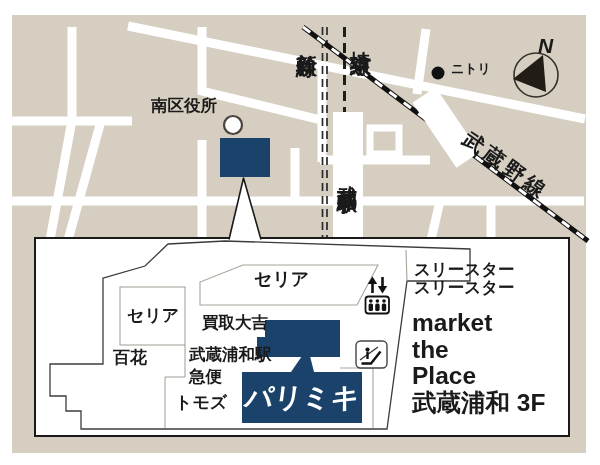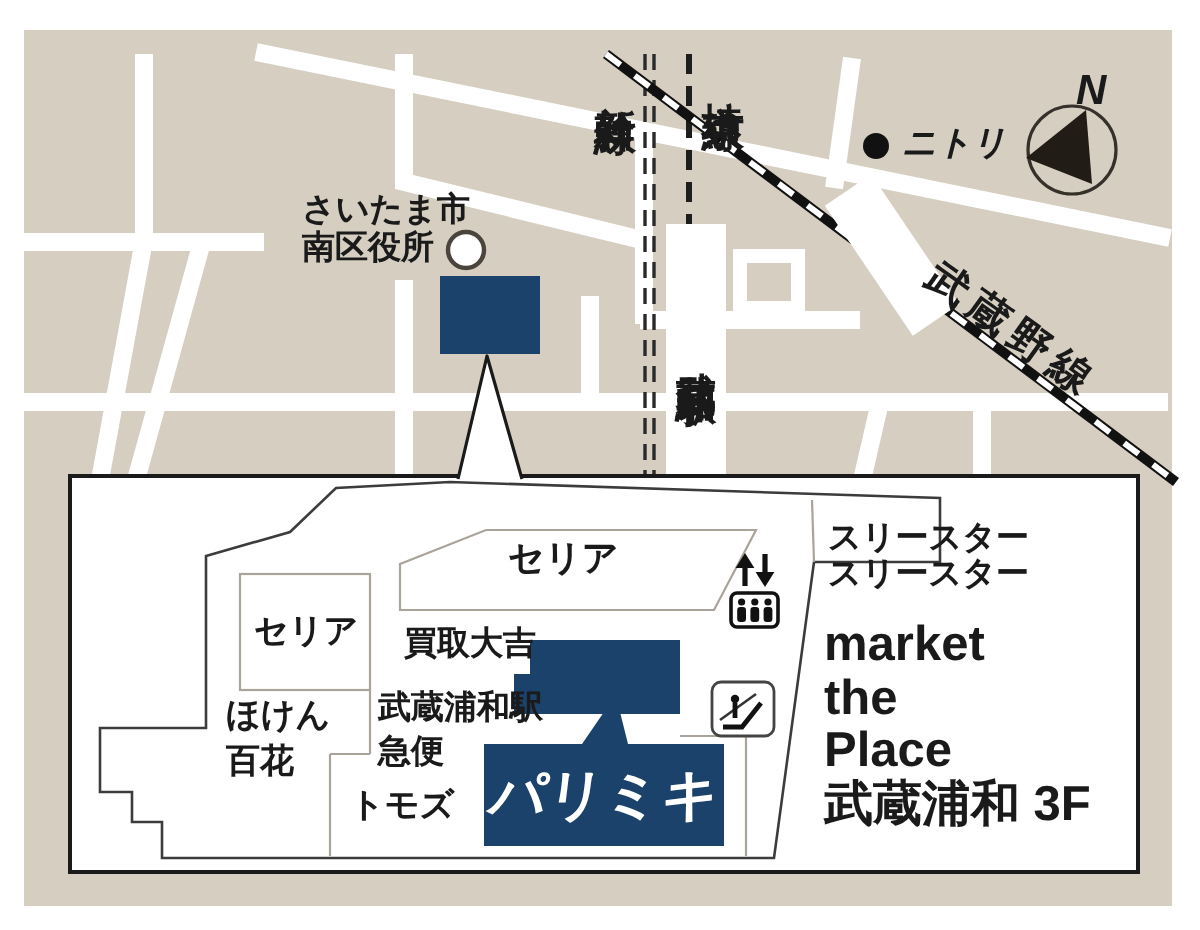--- a/index.html
+++ b/index.html
@@ -9,21 +9,21 @@
   .lbl{position:absolute;font-weight:bold;color:#1a1a1a;line-height:1.12;white-space:nowrap;}
   .vert{writing-mode:vertical-rl;text-orientation:upright;}
   .lbl-ward{left:151px;top:96px;font-size:16.5px;line-height:18.5px;}
   .lbl-shinkansen{left:295px;top:36px;font-size:21px;letter-spacing:2px;}
   .lbl-saikyo{left:349px;top:34px;font-size:21px;letter-spacing:2px;}
   .station-box{position:absolute;left:333px;top:112px;width:30px;height:125px;background:#ffffff;
                display:flex;align-items:center;justify-content:center;}
   .station-box .vert{font-size:20px;font-weight:bold;letter-spacing:2px;color:#1a1a1a;}
   .lbl-musashino{left:472px;top:127px;font-size:21px;letter-spacing:4px;
                  transform:rotate(35.5deg);transform-origin:0 0;}
-  .lbl-nitori{left:451px;top:62px;font-size:17px;font-style:italic;}
+  .lbl-nitori{left:451px;top:62px;font-size:13px;}
   .lbl-compass{left:538px;top:34px;font-size:21px;font-style:italic;}
   .lbl-seria-top{left:254px;top:269px;font-size:18px;}
   .lbl-seria-left{left:127px;top:306px;font-size:17px;}
   .lbl-kaitori{left:202px;top:313px;font-size:16.5px;}
   .lbl-whitekyubin{left:189px;top:343px;font-size:16.5px;line-height:22px;}
   .lbl-hoken{left:113px;top:346px;font-size:17px;line-height:23px;}
   .lbl-tomods{left:175px;top:393px;font-size:17px;}
   .parimiki-box{position:absolute;left:242px;top:372px;width:120px;height:51px;background:#1a426b;
                 display:flex;align-items:center;justify-content:center;}
   .parimiki-box .txt{color:#ffffff;font-size:28px;font-weight:bold;transform:skewX(-8deg);}
@@ -120,21 +120,20 @@
     <g>
       <rect x="356" y="341" width="31" height="27" rx="4.5" fill="#ffffff" stroke="#444444" stroke-width="1.4"></rect>
       <path d="M360,360 L378,347" stroke="#333333" stroke-width="1.3" fill="none"></path>
       <circle cx="367.5" cy="349.5" r="2.1" fill="#111111"></circle>
       <path d="M367.5,351.5 V359" stroke="#111111" stroke-width="2.4" fill="none"></path>
       <path d="M361.5,363.5 H371 L380.5,351.5" stroke="#111111" stroke-width="2.4" fill="none"></path>
     </g>
   </svg>
 
   <div class="lbl lbl-ward">
-    <div>さいたま市</div>
     <div>南区役所</div>
   </div>
 
   <div class="lbl lbl-shinkansen vert">新幹線</div>
   <div class="lbl lbl-saikyo vert">埼京線</div>
 
   <div class="station-box">
     <div class="vert">武蔵浦和駅</div>
   </div>
 
@@ -145,21 +144,20 @@
   <div class="lbl lbl-seria-top">セリア</div>
   <div class="lbl lbl-seria-left">セリア</div>
   <div class="lbl lbl-kaitori">買取大吉</div>
 
   <div class="lbl lbl-whitekyubin">
     <div>武蔵浦和駅</div>
     <div>急便</div>
   </div>
 
   <div class="lbl lbl-hoken">
-    <div>ほけん</div>
     <div>百花</div>
   </div>
 
   <div class="lbl lbl-tomods">トモズ</div>
 
   <div class="parimiki-box">
     <span class="txt">パリミキ</span>
   </div>
 
   <div class="lbl lbl-dance">

